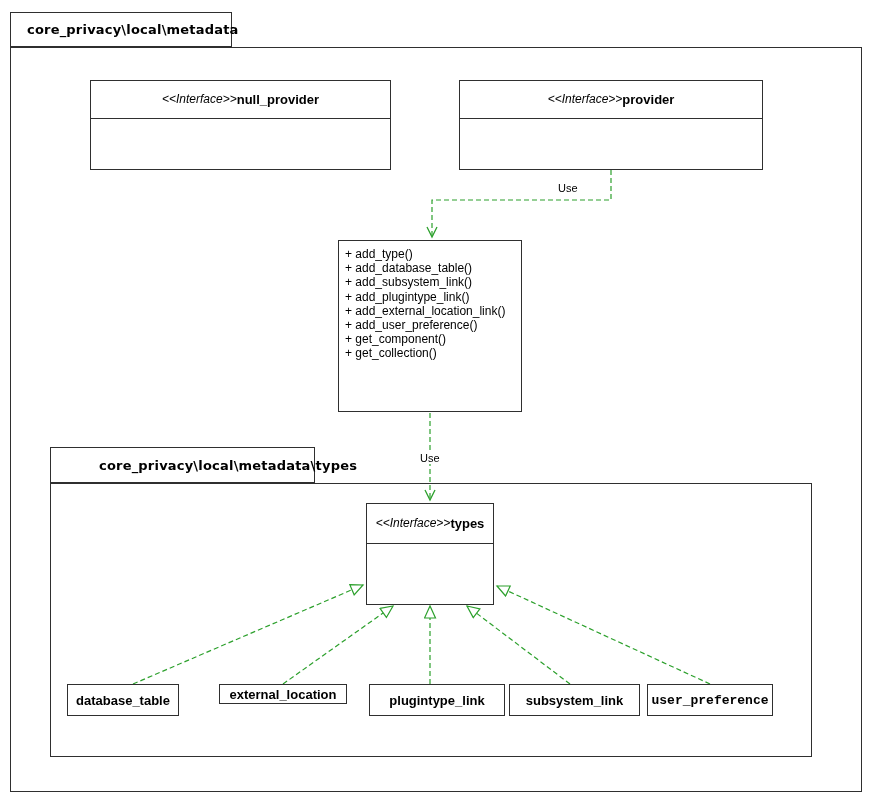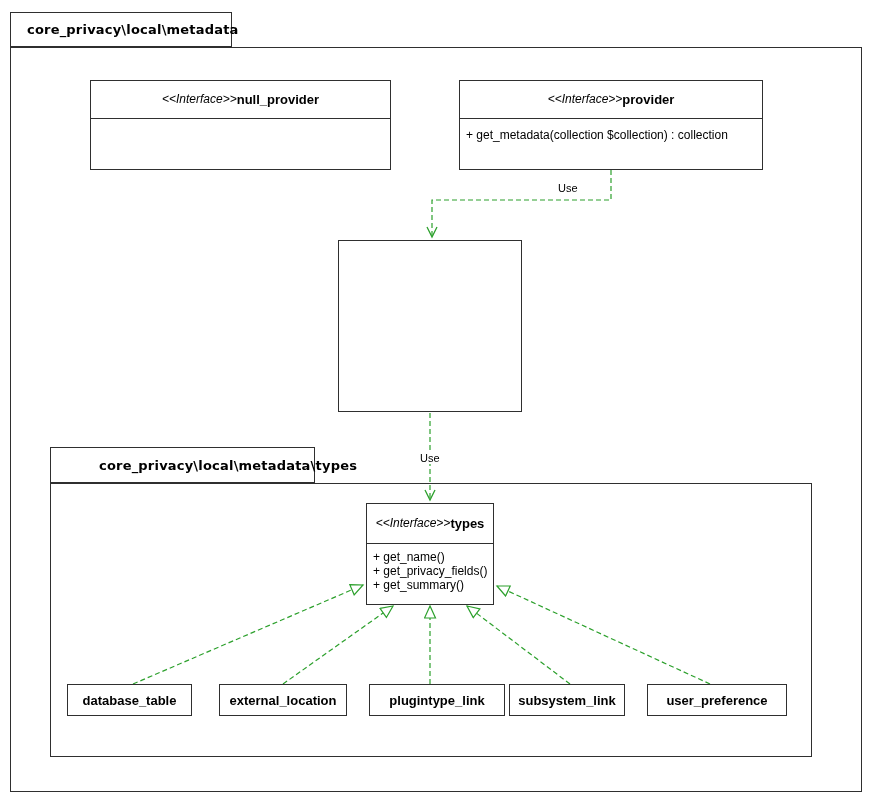--- a/index.html
+++ b/index.html
@@ -91,49 +91,51 @@
       <div class="stereotype">&lt;&lt;Interface&gt;&gt;</div>
       <div class="cls-name">null_provider</div>
     </div>
   </div>
 
   <div class="cls" style="left:459px;top:80px;width:304px;height:90px;">
     <div class="cls-head" style="height:38px;">
       <div class="stereotype">&lt;&lt;Interface&gt;&gt;</div>
       <div class="cls-name">provider</div>
     </div>
-    <ul class="methods">
-      <li style="padding-top:3px;">+ get_metadata(collection $collection) : collection</li>
-    </ul>
   </div>
 
   <div class="cls" style="left:338px;top:240px;width:184px;height:172px;">
+    <ul class="methods">
+      <li>+ add_type()</li>
+      <li>+ add_database_table()</li>
+      <li>+ add_subsystem_link()</li>
+      <li>+ add_plugintype_link()</li>
+      <li>+ add_external_location_link()</li>
+      <li>+ add_user_preference()</li>
+      <li>+ get_component()</li>
+      <li>+ get_collection()</li>
+    </ul>
   </div>
 
   <div class="cls" style="left:366px;top:503px;width:128px;height:102px;">
     <div class="cls-head" style="height:40px;">
       <div class="stereotype">&lt;&lt;Interface&gt;&gt;</div>
       <div class="cls-name">types</div>
     </div>
-    <ul class="methods">
-      <li>+ get_name()</li>
-      <li>+ get_privacy_fields()</li>
-      <li>+ get_summary()</li>
-    </ul>
   </div>
 
-  <div class="leaf" style="left:67px;top:684px;width:125px;height:32px;">
+  <div class="leaf" style="left:67px;top:684px;width:112px;height:32px;">
     <span>database_table</span>
   </div>
-  <div class="leaf" style="left:219px;top:684px;width:128px;height:32px;">
+  <div class="leaf" style="left:219px;top:684px;width:128px;height:20px;">
     <span>external_location</span>
   </div>
   <div class="leaf" style="left:369px;top:684px;width:136px;height:32px;">
     <span>plugintype_link</span>
   </div>
-  <div class="leaf" style="left:509px;top:684px;width:116px;height:32px;">
+  <div class="leaf" style="left:509px;top:684px;width:131px;height:32px;">
     <span>subsystem_link</span>
   </div>
-  <div class="leaf" style="left:647px;top:684px;width:140px;height:32px;">
+  <div class="leaf" style="left:647px;top:684px;width:126px;height:32px;font-family:Liberation Mono, monospace;">
     <span>user_preference</span>
   </div>
 
 </div>
 
 </body></html>

